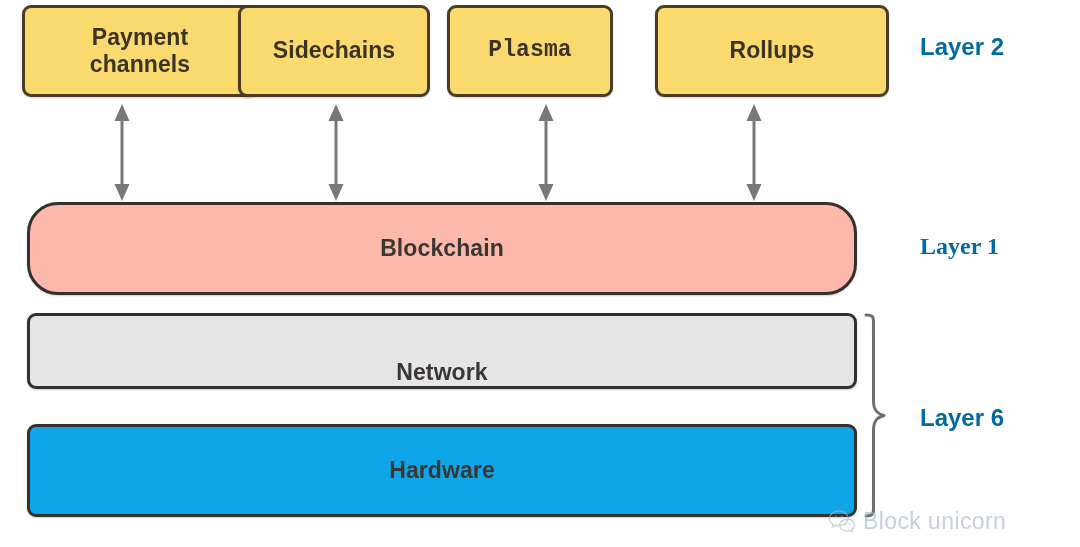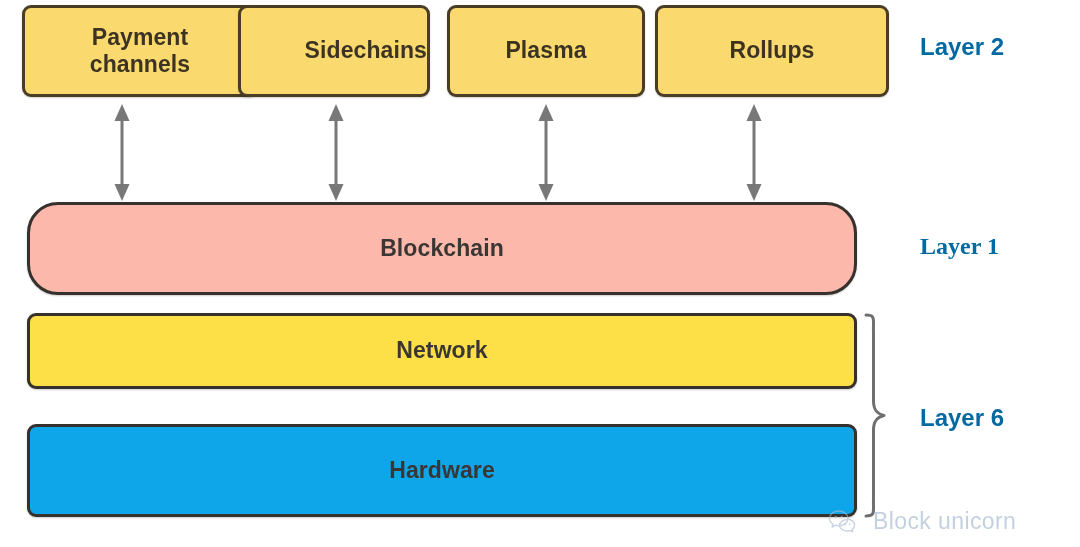--- a/index.html
+++ b/index.html
@@ -37,35 +37,35 @@
   .l2box {
     top: 5px;
     height: 92px;
     background: #fada6e;
     border: 3px solid #4a3d24;
     color: #3c3322;
     font-size: 23px;
     box-shadow: 0 1px 2px rgba(0,0,0,0.18);
   }
   .l2box.b0 { left: 22px;  width: 236px; }
-  .l2box.b1 { left: 238px; width: 192px; justify-content: flex-end; }
-  .l2box.b2 { left: 447px; width: 198px; }
+  .l2box.b1 { left: 238px; width: 192px; }
+  .l2box.b2 { left: 447px; width: 166px; font-family: Liberation Mono, monospace; }
   .l2box.b3 { left: 655px; width: 234px; }
 
   
   .widebox {
     left: 27px;
     width: 830px;
     border: 3px solid #36312c;
     font-size: 23px;
     color: #3a3633;
     box-shadow: 0 1px 2px rgba(0,0,0,0.20);
   }
   .widebox.blockchain { top: 202px; height: 93px; background: #fcb8ab; border-radius: 31px; }
-  .widebox.network    { top: 313px; height: 76px; background: #fde047; }
+  .widebox.network    { top: 313px; height: 76px; background: #e5e5e5; align-items: flex-end; }
   .widebox.hardware   { top: 424px; height: 93px; background: #0ea5e9; }
 
   
   .arrow {
     position: absolute;
     top: 104px;
     width: 24px;
     height: 97px;
     margin-left: -12px;
   }
@@ -97,21 +97,21 @@
     height: 205px;
   }
 
   
   .watermark {
     position: absolute;
     left: 828px;
     top: 508px;
     display: flex;
     align-items: center;
-    gap: 17px;
+    gap: 7px;
     opacity: 0.62;
     user-select: none;
   }
   .watermark-text {
     font-size: 23px;
     color: #9fb4cc;
     letter-spacing: 0.4px;
     white-space: nowrap;
   }
   .watermark-logo { width: 28px; height: 26px; display: block; }

